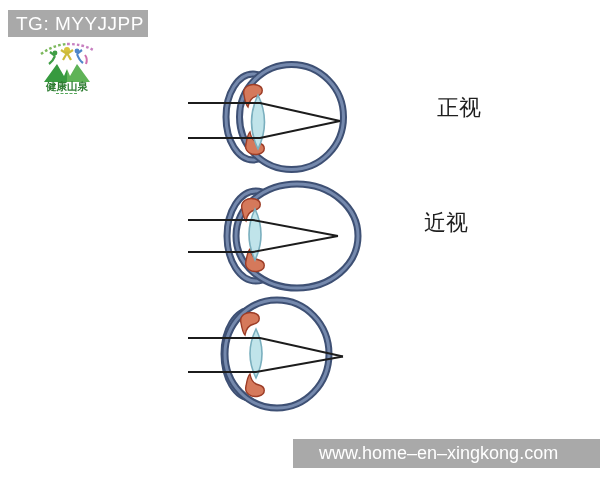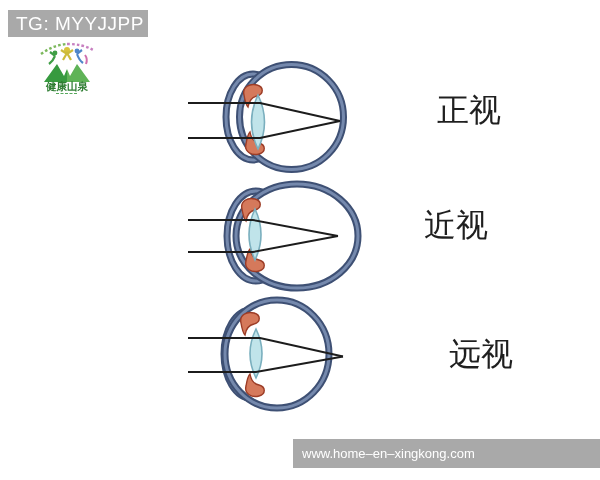--- a/index.html
+++ b/index.html
@@ -4,37 +4,37 @@
 <style>
   html,body{margin:0;padding:0;background:#fff;}
   .page{position:relative;width:600px;height:480px;background:#ffffff;overflow:hidden;
         font-family:"Liberation Sans",sans-serif;}
 
   .gray-bar{position:absolute;background:var(--bar-gray,#a9a9a9);color:var(--bar-text,#fff);
             display:flex;align-items:center;}
   #header-bar{left:8px;top:10px;width:140px;height:27px;}
   #header-bar span{padding-left:8px;font-size:19px;letter-spacing:0.5px;}
   #footer-bar{left:293px;top:439px;width:307px;height:29px;}
-  #footer-bar span{padding-left:9px;font-size:13px;}
+  #footer-bar span{padding-left:26px;font-size:18px;}
 
   #logo{position:absolute;left:31px;top:37px;width:72px;height:58px;}
 
   .eye-svg{position:absolute;left:170px;}
   #eye-svg-1{top:55px;width:200px;height:125px;}
   #eye-svg-2{top:175px;width:200px;height:120px;}
   #eye-svg-3{top:295px;width:200px;height:125px;}
 
   .sclera{fill:#ffffff;stroke:var(--sclera-dark,#3e5074);stroke-width:7;}
   .sclera-inner{fill:none;stroke:var(--sclera-light,#7589ad);stroke-width:3;}
   .ciliary{fill:var(--ciliary-fill,#d5795b);stroke:var(--ciliary-stroke,#9c3c26);stroke-width:1.4;}
   .lens{fill:var(--lens-fill,#c0e4ea);stroke:var(--lens-stroke,#7aafbe);stroke-width:1.6;}
   .ray{fill:none;stroke:var(--ray-color,#1c1c1c);stroke-width:2;}
 
-  .vision-label{position:absolute;font-family:Liberation Mono, monospace;
-                font-size:32px;color:var(--label-color,#1f1f1f);line-height:1;white-space:nowrap;}
+  .vision-label{position:absolute;font-family:Liberation Serif, serif;
+                font-size:22px;color:var(--label-color,#1f1f1f);line-height:1;white-space:nowrap;}
   #label-1{left:437px;top:97px;}
   #label-2{left:424px;top:212px;}
   #label-3{left:449px;top:341px;}
 
   .logo-brand-text{font-family:"Liberation Sans",sans-serif;font-weight:bold;font-size:10.5px;
                    fill:var(--logo-text-green,#2e7d32);}
 </style>
 </head>
 <body>
 
@@ -98,19 +98,18 @@
     <ellipse class="sclera-inner" cx="277" cy="354" rx="52" ry="54"></ellipse>
     <use href="#ciliary-shape" class="ciliary" transform="translate(251,321)"></use>
     <use href="#ciliary-shape" class="ciliary" transform="translate(256,388) scale(1,-1)"></use>
     <path class="lens" d="M256,329 Q244,353.5 256,378 Q268,353.5 256,329 Z"></path>
     <path class="ray" d="M188,338 L260,338 L343,356.5"></path>
     <path class="ray" d="M188,372 L256,372 L343,356.5"></path>
   </svg>
 
   <div class="vision-label" id="label-1">正视</div>
   <div class="vision-label" id="label-2">近视</div>
-  <div class="vision-label" id="label-3">远视</div>
 
   <div class="gray-bar" id="footer-bar">
     <span>www.home–en–xingkong.com</span>
   </div>
 
 </div>
 
 </body></html>

